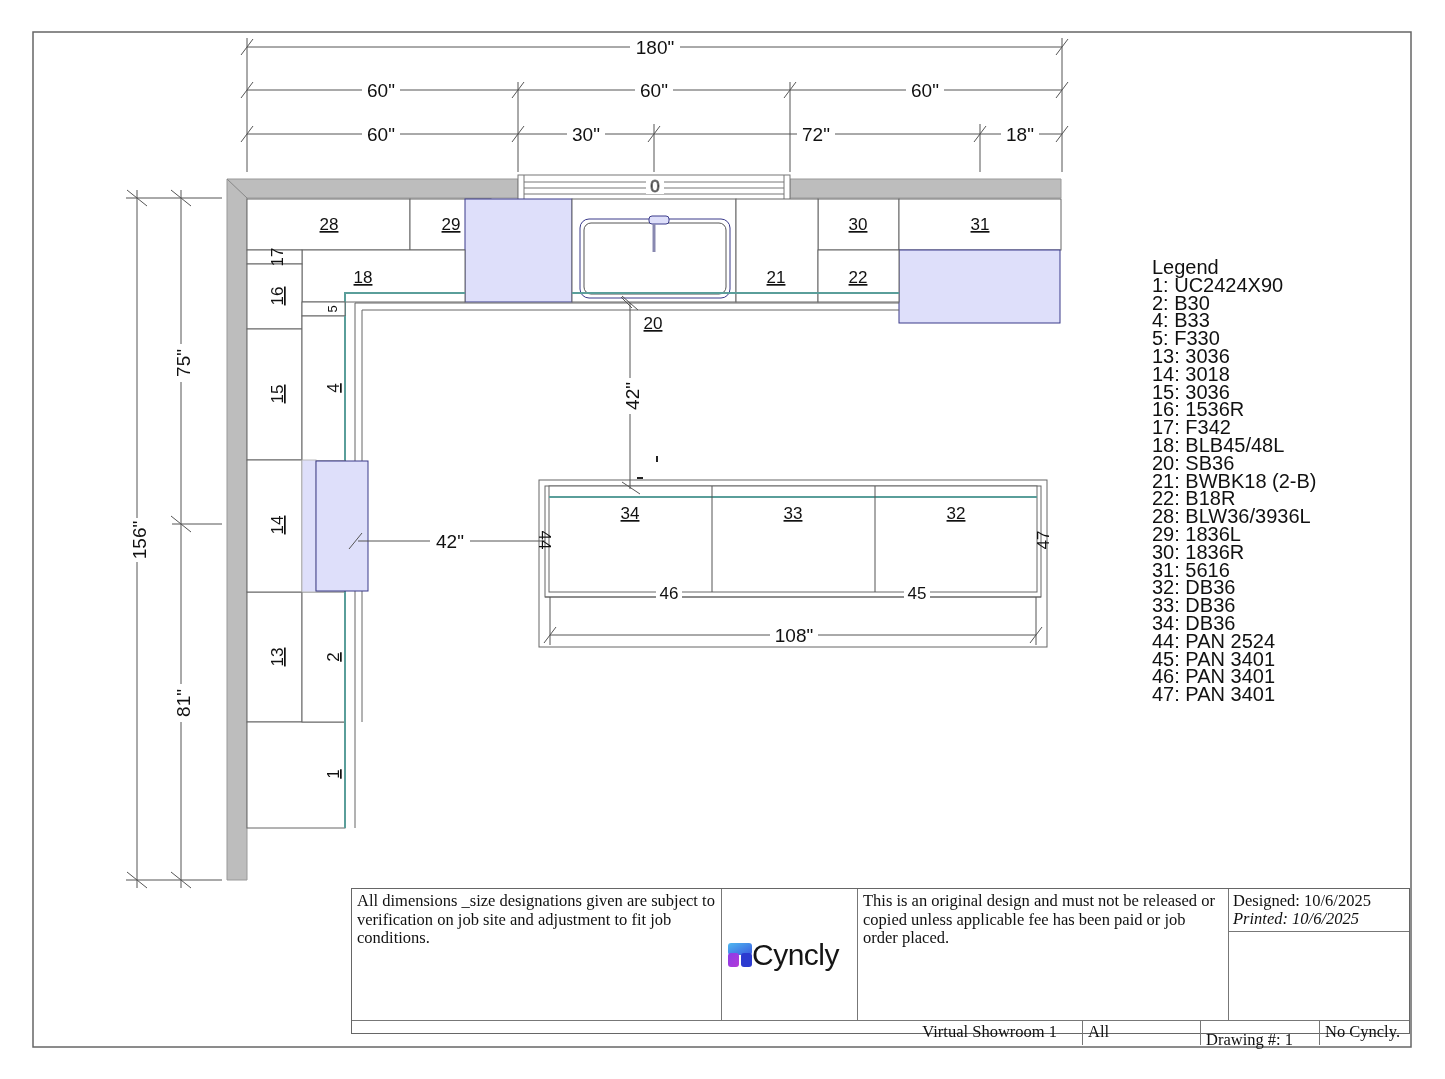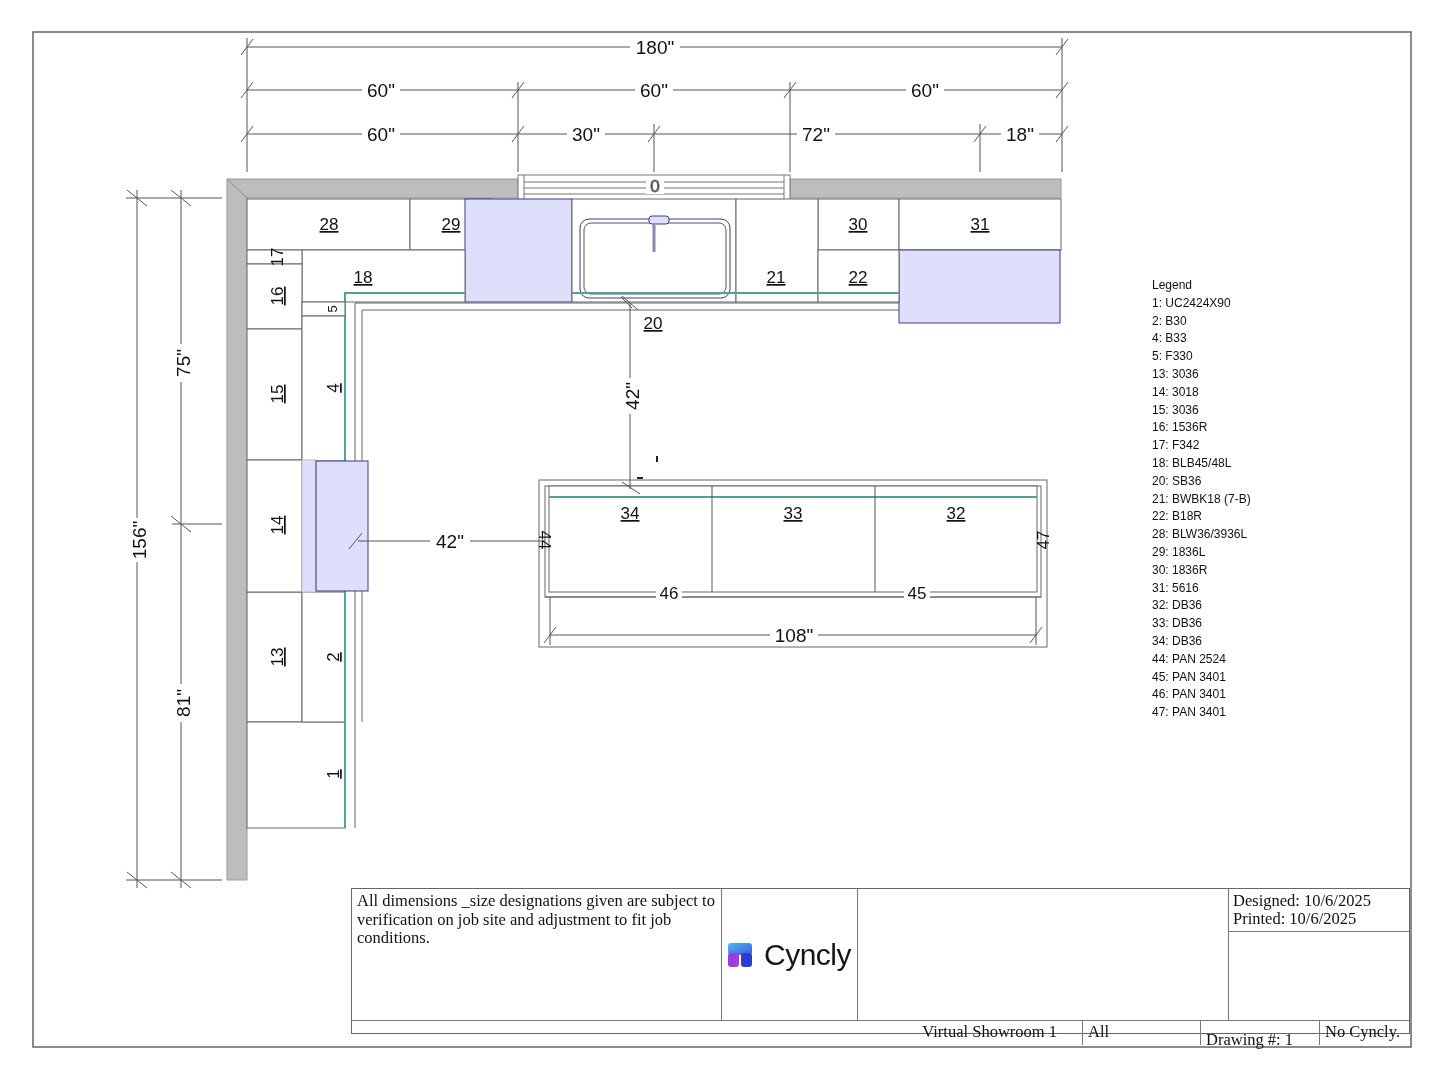--- a/index.html
+++ b/index.html
@@ -2,27 +2,27 @@
 <html><head>
 <meta charset="utf-8">
 <style>
   html, body { margin:0; padding:0; background:#ffffff; }
   body { width:1445px; height:1079px; position:relative; overflow:hidden; font-family:"Liberation Sans", sans-serif; }
   #sheet { position:absolute; left:0; top:0; width:1445px; height:1079px; }
   svg text { font-family:"Liberation Sans", sans-serif; }
   .dim { font-size:19px; fill:#111; }
   .lbl { font-size:17px; fill:#111; text-decoration:underline; }
   .lbl-plain { font-size:17px; fill:#111; }
-  #legend { position:absolute; left:1152px; top:277px; font-size:12px; line-height:17.8px; color:#111; font-family:"Liberation Sans", sans-serif; }
+  #legend { position:absolute; left:1152px; top:259px; font-size:20px; line-height:17.8px; color:#111; font-family:"Liberation Sans", sans-serif; }
   #legend div { white-space:nowrap; }
   #titleblock { position:absolute; left:351px; top:888px; width:1059px; height:146px; border:1.5px solid #666; box-sizing:border-box; font-family:"Liberation Serif", serif; color:#111; }
   .tb-cell { position:absolute; box-sizing:border-box; font-size:16.5px; line-height:18.5px; }
   .tb-vline { position:absolute; width:1px; background:#777; }
   .tb-hline { position:absolute; height:1px; background:#777; }
-  #logo { position:absolute; left:376px; top:49px; display:flex; align-items:center; gap:12px; }
+  #logo { position:absolute; left:376px; top:49px; display:flex; align-items:center; gap:0; }
   #logo-word { font-family:"Liberation Sans", sans-serif; font-size:30px; color:#151515; letter-spacing:-0.5px; }
 </style>
 </head>
 <body>
 
 <div id="sheet">
 <svg width="1445" height="1079" viewBox="0 0 1445 1079" xmlns="http://www.w3.org/2000/svg">
 
   <rect x="33" y="32" width="1378" height="1015" fill="none" stroke="#666" stroke-width="1.5"></rect>
 
@@ -233,21 +233,21 @@
   <div>2: B30</div>
   <div>4: B33</div>
   <div>5: F330</div>
   <div>13: 3036</div>
   <div>14: 3018</div>
   <div>15: 3036</div>
   <div>16: 1536R</div>
   <div>17: F342</div>
   <div>18: BLB45/48L</div>
   <div>20: SB36</div>
-  <div>21: BWBK18 (7-B)</div>
+  <div>21: BWBK18 (2-B)</div>
   <div>22: B18R</div>
   <div>28: BLW36/3936L</div>
   <div>29: 1836L</div>
   <div>30: 1836R</div>
   <div>31: 5616</div>
   <div>32: DB36</div>
   <div>33: DB36</div>
   <div>34: DB36</div>
   <div>44: PAN 2524</div>
   <div>45: PAN 3401</div>
@@ -280,22 +280,23 @@
           <stop offset="1" stop-color="#b43ad8"></stop>
         </linearGradient>
       </defs>
       <rect x="0" y="0" width="24" height="12" rx="3" fill="url(#lg1)"></rect>
       <rect x="0" y="10" width="11" height="14" rx="3" fill="url(#lg2)"></rect>
       <rect x="13" y="10" width="11" height="14" rx="3" fill="#2c3bd0"></rect>
     </svg>
     <span id="logo-word">Cyncly</span>
   </div>
 
+  <div class="tb-cell" style="left:511px; top:3px; width:360px;">This is an original design and must not be released or copied unless applicable fee has been paid or job order placed.</div>
 
   <div class="tb-cell" style="left:881px; top:3px; width:176px;">Designed: 10/6/2025</div>
-  <div class="tb-cell" style="left:881px; top:21px; width:176px;">Printed: 10/6/2025</div>
+  <div class="tb-cell" style="left:881px; top:21px; width:176px;font-style:italic;">Printed: 10/6/2025</div>
 
   <div class="tb-cell" style="left:5px; top:134px; width:700px;text-align:right;">Virtual Showroom 1</div>
   <div class="tb-cell" style="left:736px; top:134px; width:100px;">All</div>
   <div class="tb-cell" style="left:854px; top:134px; width:115px;margin-top:8px;">Drawing #: 1</div>
   <div class="tb-cell" style="left:973px; top:134px; width:86px;">No Cyncly.</div>
 </div>
 </div>
 
 </body></html>

